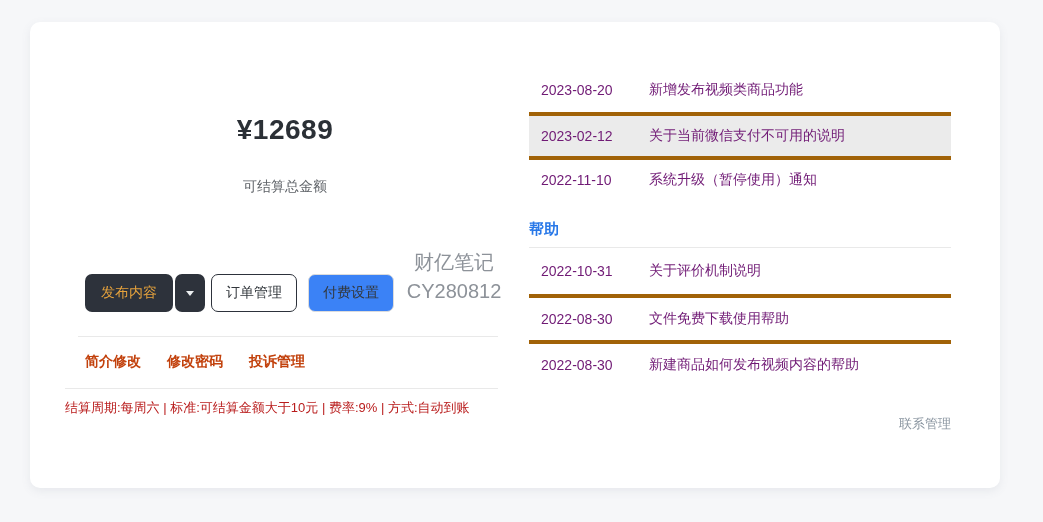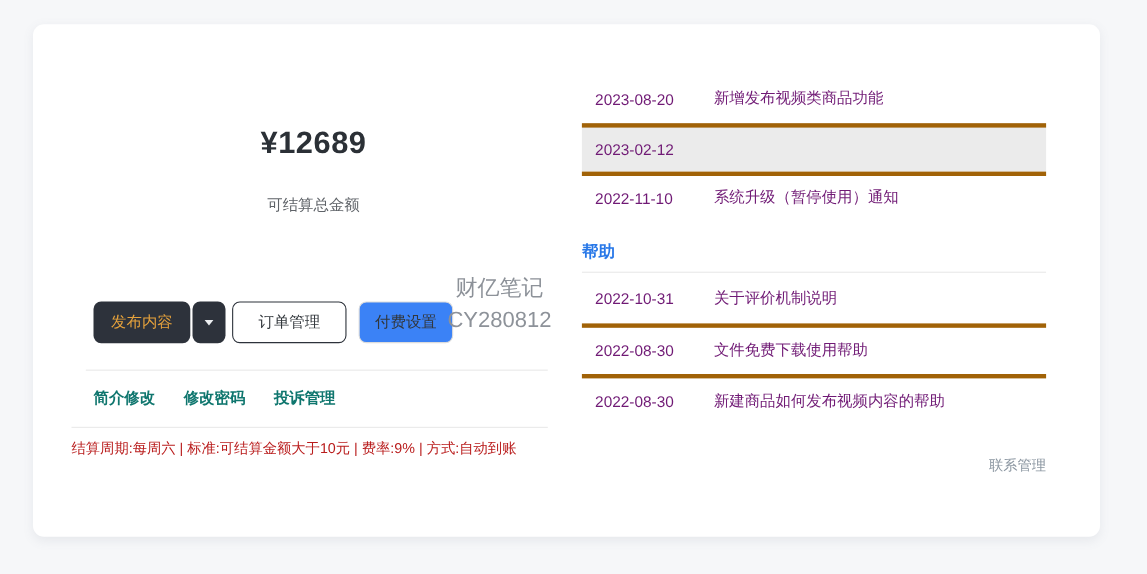--- a/index.html
+++ b/index.html
@@ -34,38 +34,38 @@
     justify-content: center; border-radius: 7px; cursor: pointer; flex: none;
   }
   .btn-split { display: flex; gap: 2px; align-items: center; }
   .btn-split-main { width: 88px; background: #2d323b; color: #e5a23c; }
   .btn-split-caret { width: 30px; background: #2d323b; }
   .caret-down {
     width: 0; height: 0; display: block;
     border-left: 4px solid transparent; border-right: 4px solid transparent;
     border-top: 5px solid #eceff1;
   }
-  .btn-outline-dark { width: 104px; background: #fff; border: 1px solid #2d323b; color: #32373c; margin-left: 6px; }
+  .btn-outline-dark { width: 86px; background: #fff; border: 1px solid #2d323b; color: #32373c; margin-left: 6px; }
   .btn-outline-light { width: 86px; background: #3b82f6; border: 1px solid #dcdcdc; color: #32373c; margin-left: 11px; }
 
   .watermark {
     position: absolute; top: 226px; left: 340px; width: 98px;
     text-align: center; font-size: 20px; color: #8d9299; line-height: 29px;
     white-space: nowrap;
   }
 
   .divider { position: absolute; height: 0; border-top: 1px solid #e9e9e9; }
   .divider.d1 { top: 314px; left: 13px; width: 420px; }
   .divider.d2 { top: 366px; left: 0;  width: 433px; }
 
   .quick-links {
     position: absolute; top: 331px; left: 20px;
     display: flex; gap: 26px; font-size: 14px; font-weight: 600;
   }
-  .quick-link { color: #0f766e; cursor: pointer; }
+  .quick-link { color: #c2410c; cursor: pointer; }
 
   .footnote {
     position: absolute; top: 377px; left: 0;
     font-size: 13px; color: #b91c1c; white-space: nowrap;
   }
 
   
   .right-col { position: absolute; left: 499px; top: 46px; width: 422px; }
   .section-title {
     font-size: 15px; font-weight: bold; color: #2878e8;
@@ -125,20 +125,21 @@
 
   <div class="right-col">
 
     <div class="ann">
       <div class="row">
         <span class="date">2023-08-20</span>
         <span class="title">新增发布视频类商品功能</span>
       </div>
       <div class="row highlighted">
         <span class="date">2023-02-12</span>
+        <span class="title">关于当前微信支付不可用的说明</span>
       </div>
       <div class="row">
         <span class="date">2022-11-10</span>
         <span class="title">系统升级（暂停使用）通知</span>
       </div>
     </div>
 
     <div class="help">
       <div class="section-title">帮助</div>
       <div class="row">

